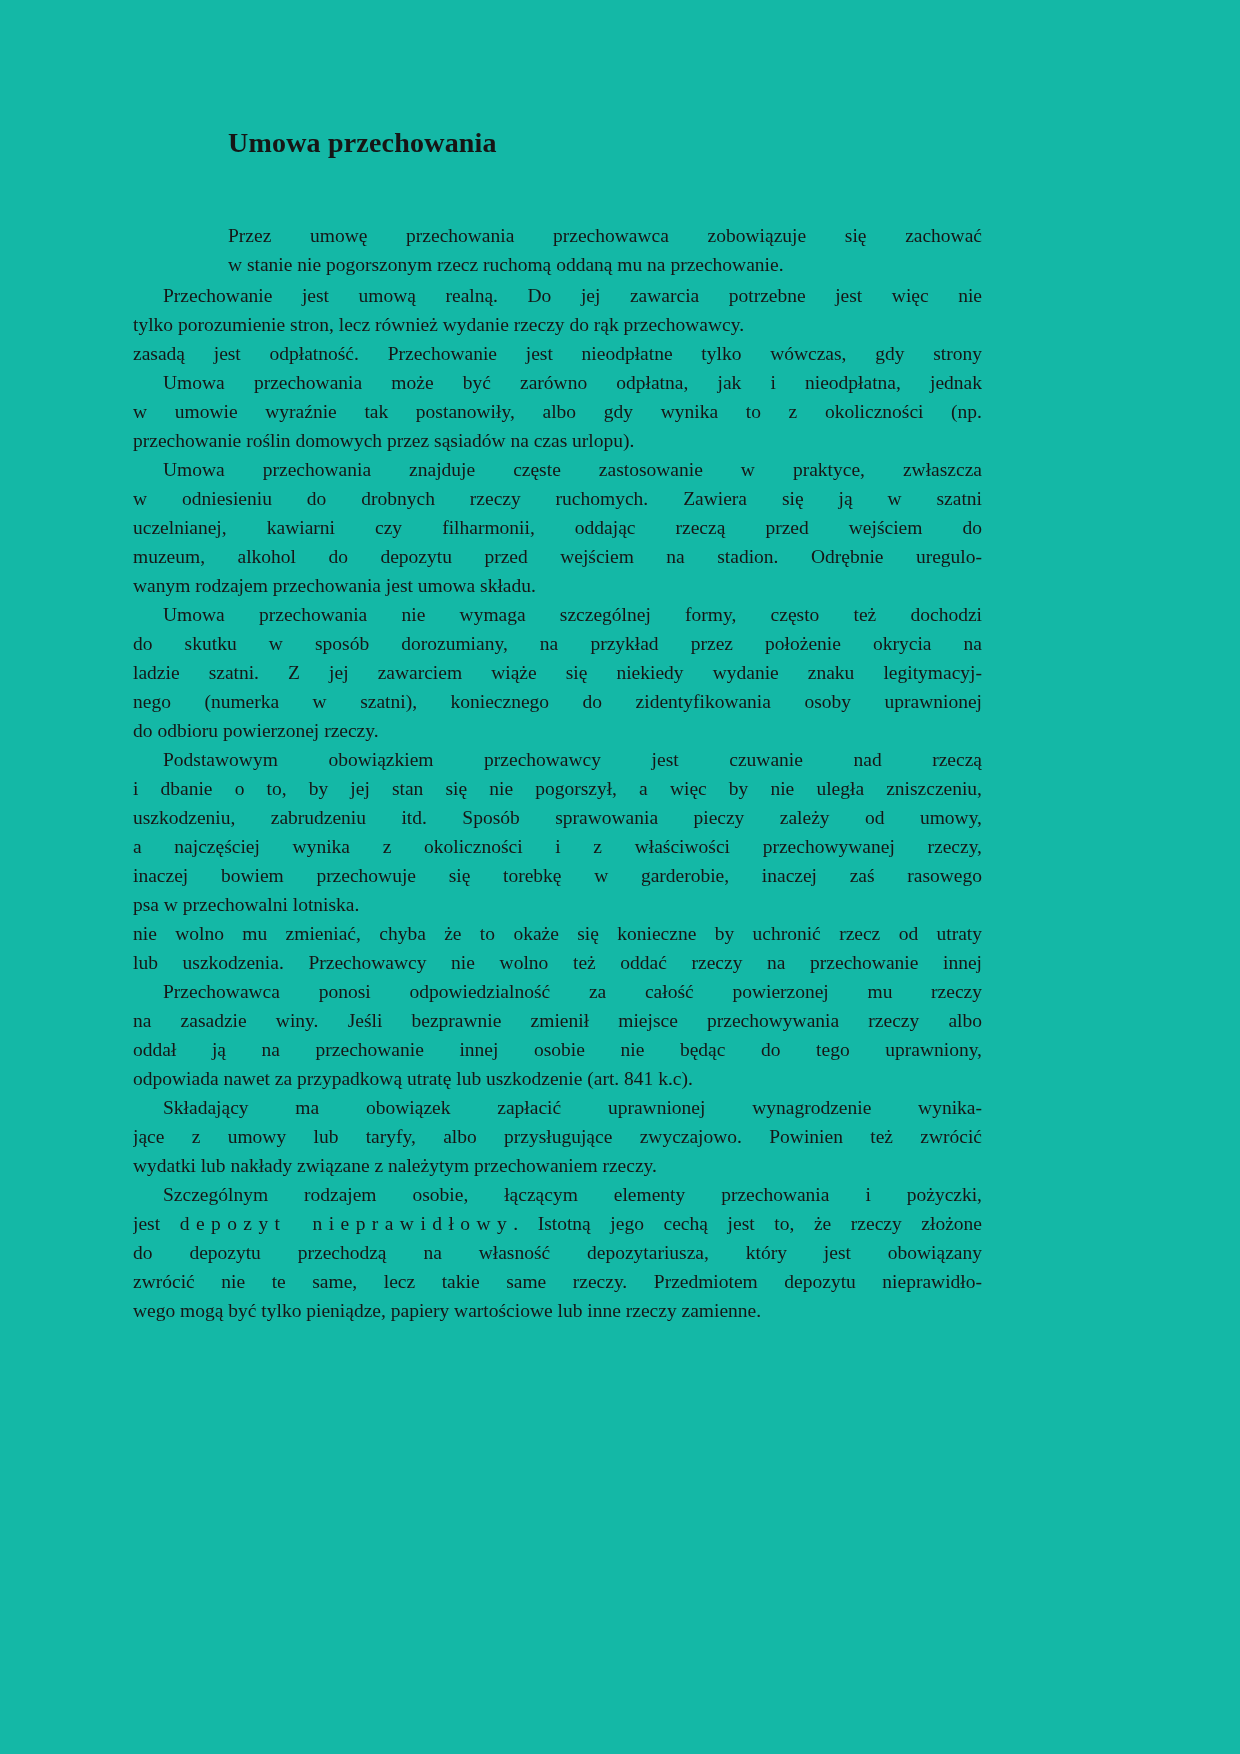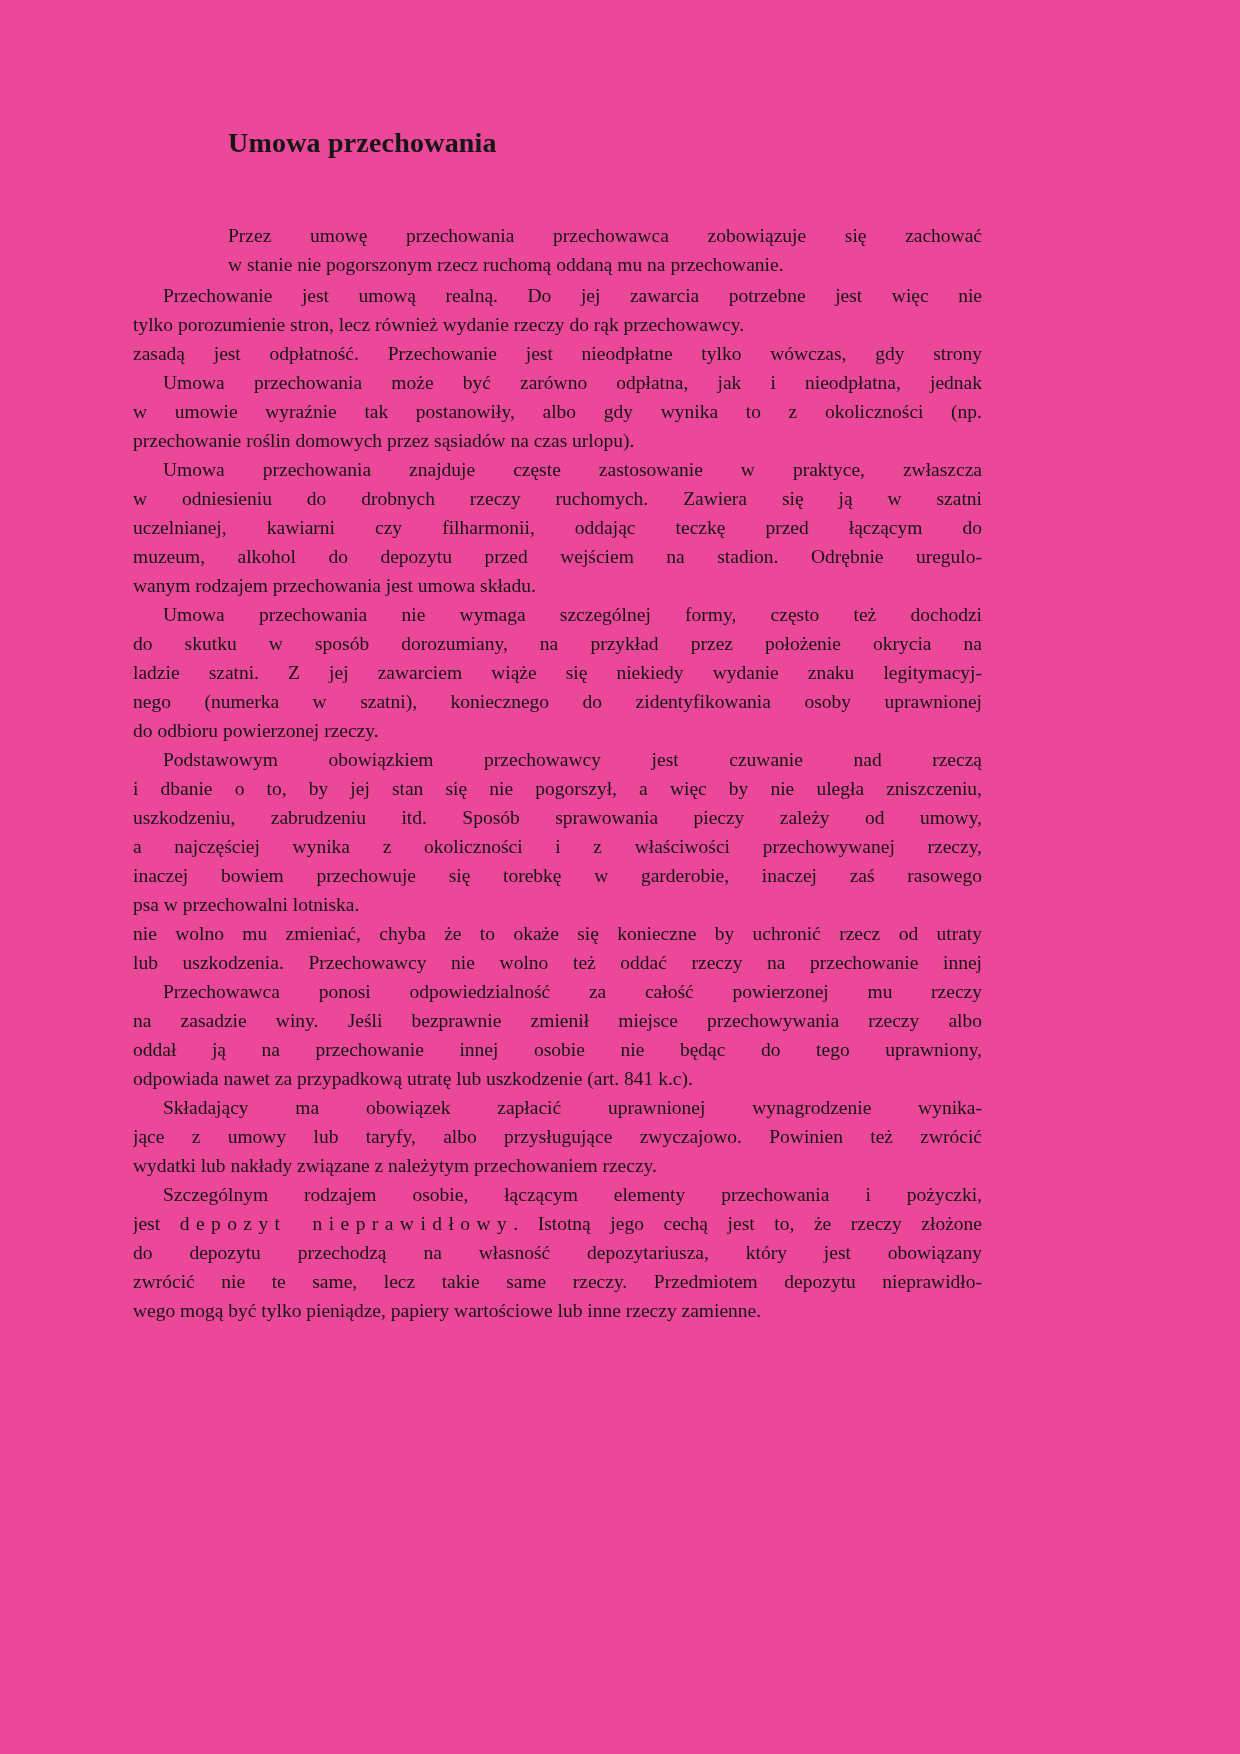--- a/index.html
+++ b/index.html
@@ -4,21 +4,21 @@
 <style>
   html, body {
     margin: 0;
     padding: 0;
     background: #fdfdfd;
   }
   .page {
     position: relative;
     width: 1240px;
     height: 1754px;
-    background: #ec4899;
+    background: #14b8a6;
     color: #161616;
     font-family: "Liberation Serif", "DejaVu Serif", serif;
     overflow: hidden;
   }
   .title {
     position: absolute;
     left: 228px;
     top: 127px;
     font-size: 28px;
     font-weight: bold;
@@ -78,21 +78,21 @@
       </div>
       <div>
         <div class="line"><span>zasadą jest odpłatność. Przechowanie jest nieodpłatne tylko wówczas, gdy strony</span></div>
         <div class="line indent"><span>Umowa przechowania może być zarówno odpłatna, jak i nieodpłatna, jednak</span></div>
         <div class="line"><span>w umowie wyraźnie tak postanowiły, albo gdy wynika to z okoliczności (np.</span></div>
         <div class="line last"><span>przechowanie roślin domowych przez sąsiadów na czas urlopu).</span></div>
       </div>
       <div>
         <div class="line indent"><span>Umowa przechowania znajduje częste zastosowanie w praktyce, zwłaszcza</span></div>
         <div class="line"><span>w odniesieniu do drobnych rzeczy ruchomych. Zawiera się ją w szatni</span></div>
-        <div class="line"><span>uczelnianej, kawiarni czy filharmonii, oddając teczkę przed łączącym do</span></div>
+        <div class="line"><span>uczelnianej, kawiarni czy filharmonii, oddając rzeczą przed wejściem do</span></div>
         <div class="line"><span>muzeum, alkohol do depozytu przed wejściem na stadion. Odrębnie uregulo-</span></div>
         <div class="line last"><span>wanym rodzajem przechowania jest umowa składu.</span></div>
       </div>
       <div>
         <div class="line indent"><span>Umowa przechowania nie wymaga szczególnej formy, często też dochodzi</span></div>
         <div class="line"><span>do skutku w sposób dorozumiany, na przykład przez położenie okrycia na</span></div>
         <div class="line"><span>ladzie szatni. Z jej zawarciem wiąże się niekiedy wydanie znaku legitymacyj-</span></div>
         <div class="line"><span>nego (numerka w szatni), koniecznego do zidentyfikowania osoby uprawnionej</span></div>
         <div class="line last"><span>do odbioru powierzonej rzeczy.</span></div>
       </div>

